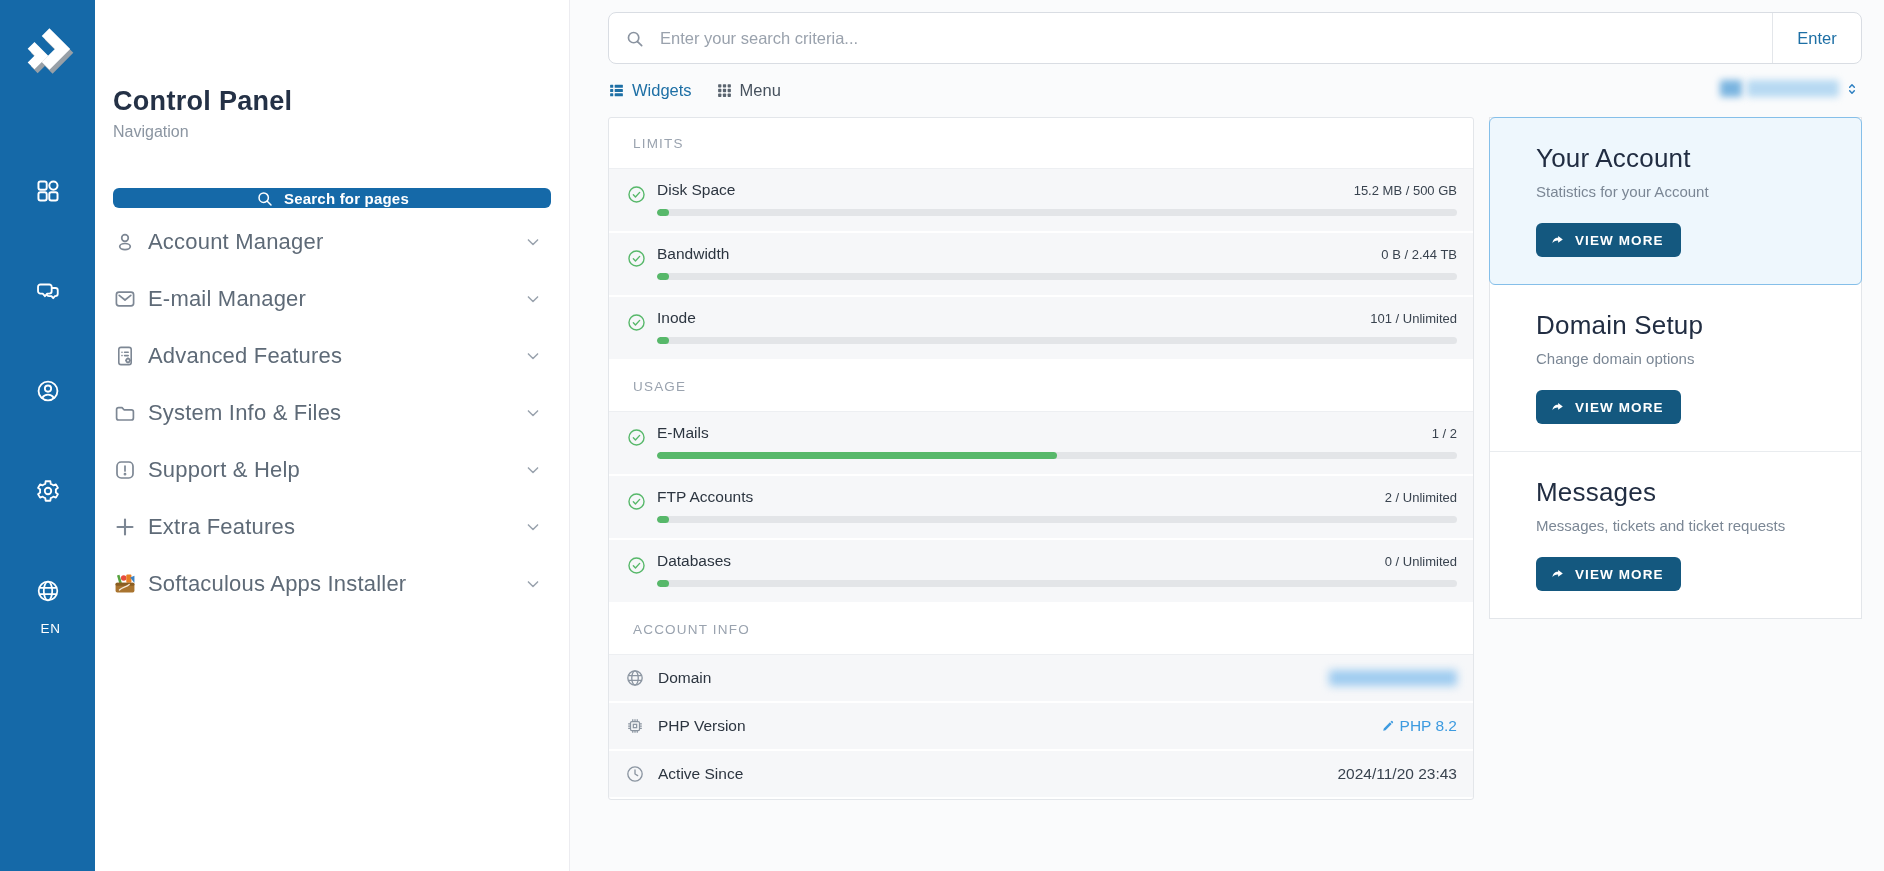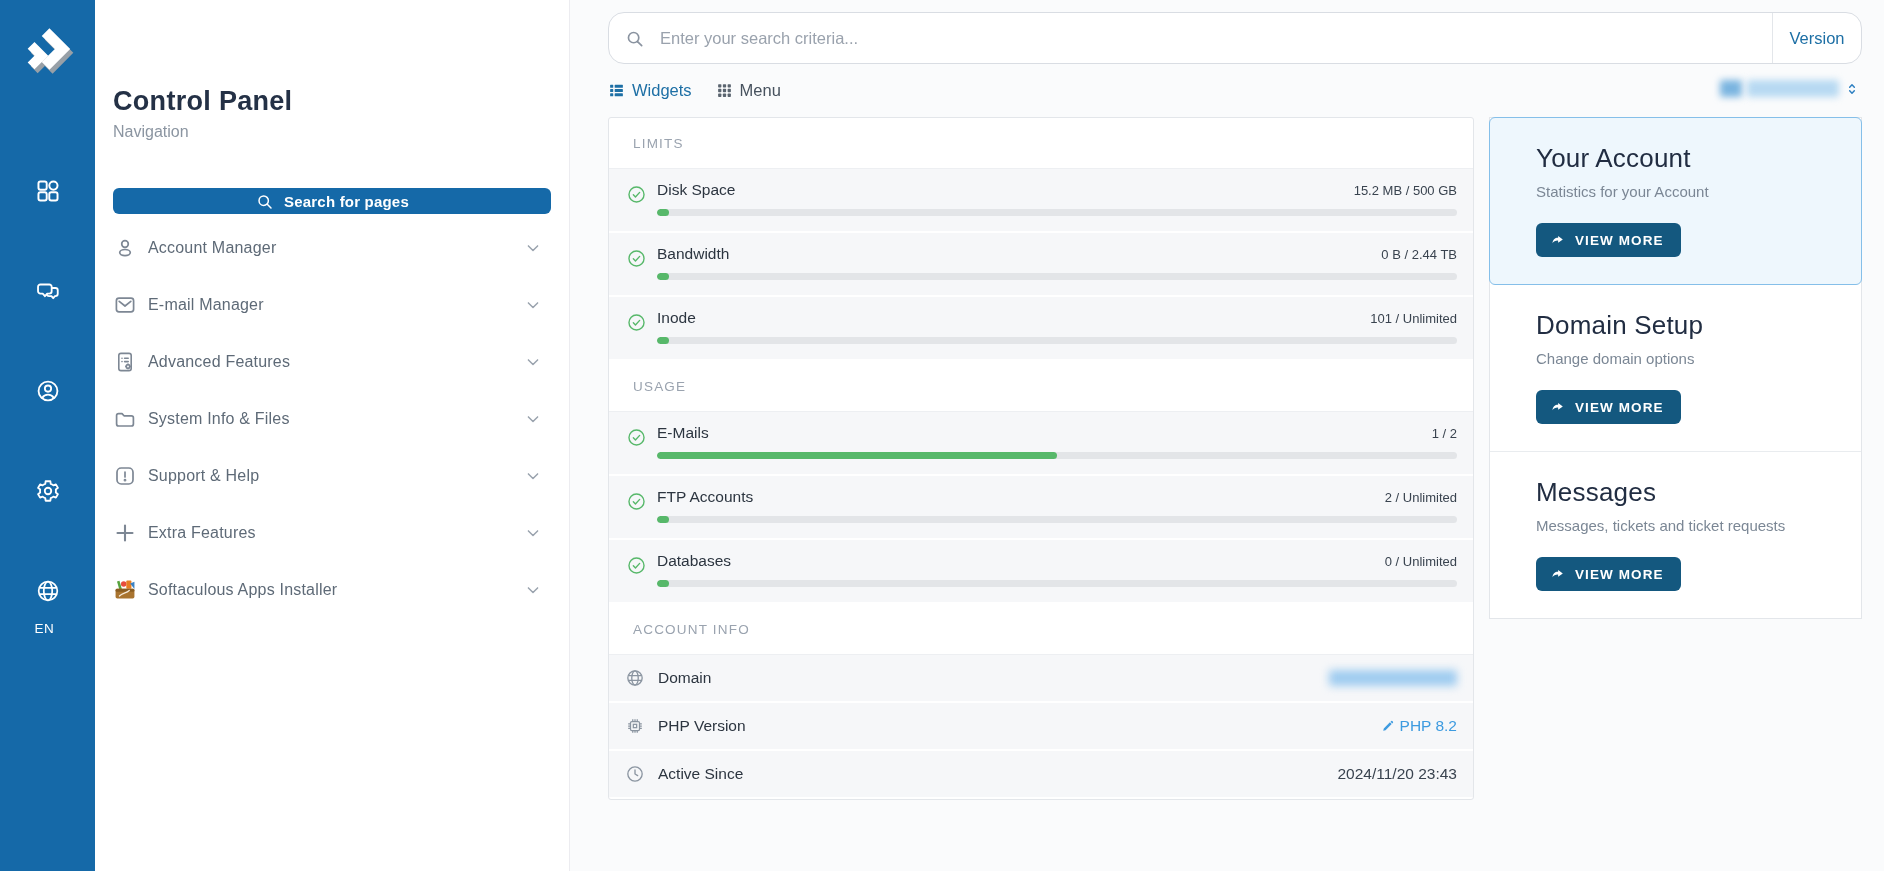--- a/index.html
+++ b/index.html
@@ -5,41 +5,41 @@
   html,body{margin:0;padding:0;}
   body{width:1884px;height:871px;overflow:hidden;background:#fafbfc;
        font-family:"Liberation Sans",sans-serif;color:#2c3540;}
   .app{display:flex;width:100%;height:100%;}
 
   
   .rail{width:95px;background:#1569a8;flex-shrink:0;display:flex;flex-direction:column;align-items:center;}
   .rail-logo{margin-top:20px;}
   .rail-icons{margin-top:96px;display:flex;flex-direction:column;align-items:center;gap:74px;}
   .rail-ic{width:26px;height:26px;color:#fff;cursor:pointer;display:block;}
-  .rail-lang{display:flex;flex-direction:column;align-items:flex-start;margin-top:74px;cursor:pointer;}
+  .rail-lang{display:flex;flex-direction:column;align-items:flex-end;margin-top:74px;cursor:pointer;}
   .rail-lang-label{color:#fff;font-size:13.5px;letter-spacing:.6px;margin-top:17px;}
 
   
   .nav-panel{width:475px;background:#fff;border-right:1px solid #ececf0;flex-shrink:0;box-sizing:border-box;}
   .nav-head{padding:38px 18px 0 18px;margin-top:48px;}
   .nav-title{font-size:27px;font-weight:600;color:#243146;letter-spacing:.3px;line-height:30px;}
   .nav-sub{font-size:16px;color:#8b95a1;margin-top:7px;}
-  .nav-search-btn{margin:47px 18px 0 18px;height:26px;width:calc(100% - 36px);background:#1569a8;border:none;
+  .nav-search-btn{margin:47px 18px 0 18px;height:20px;width:calc(100% - 36px);background:#1569a8;border:none;
        border-radius:6px;color:#fff;font-size:15px;font-weight:700;letter-spacing:.2px;display:flex;
        align-items:center;justify-content:center;gap:10px;cursor:pointer;font-family:inherit;}
   .nav-search-btn .ic{width:19px;height:19px;}
   .nav-list{margin-top:5px;}
   .nav-item{height:57px;display:flex;align-items:center;padding:0 26px 0 18px;cursor:pointer;}
   .nav-item .ic{width:24px;height:24px;color:#7d8794;flex-shrink:0;}
-  .nav-item .lbl{margin-left:11px;font-size:16px;color:#5e6a77;letter-spacing:.2px;}
+  .nav-item .lbl{margin-left:11px;font-size:22px;color:#5e6a77;letter-spacing:.2px;}
   .nav-item .chev{margin-left:auto;width:20px;height:20px;color:#9aa3ae;}
 
   
   .main{flex:1;padding:12px 22px 0 38px;box-sizing:border-box;}
-  .searchbar{height:52px;background:#fff;border:1px solid #d9dde3;border-radius:16px;display:flex;align-items:center;box-sizing:border-box;}
+  .searchbar{height:52px;background:#fff;border:1px solid #d9dde3;border-radius:8px;display:flex;align-items:center;box-sizing:border-box;}
   .searchbar .mag{margin:0 13px 0 15px;width:21px;height:21px;color:#8a93a0;flex-shrink:0;}
   .searchbar input{flex:1;border:none;outline:none;font-size:16.5px;color:#3a4552;background:transparent;font-family:inherit;}
   .searchbar input::placeholder{color:#9aa2ad;}
   .search-btn{width:89px;align-self:stretch;border:none;border-left:1px solid #e3e6ea;background:none;
        color:#1d6fa5;font-size:16.5px;font-weight:500;cursor:pointer;font-family:inherit;}
 
   .tabs-row{display:flex;align-items:center;gap:24px;margin-top:15px;height:23px;position:relative;}
   .tab{display:flex;align-items:center;gap:7px;cursor:pointer;font-size:16.5px;}
   .tab .ic{width:17px;height:17px;}
   .tab.active{color:#1d6fa5;font-weight:500;}
@@ -350,21 +350,21 @@
     </div>
   </div>
 
   <div class="main">
 
     <div class="searchbar">
       <svg class="ic mag">
           <use href="#i-search"></use>
         </svg>
       <input type="text" placeholder="Enter your search criteria..." style="">
-      <button class="search-btn">Version</button>
+      <button class="search-btn">Enter</button>
     </div>
 
     <div class="tabs-row">
       <div class="tab active">
         <svg class="ic">
             <use href="#i-list"></use>
           </svg>
         <span>Widgets</span>
       </div>
       <div class="tab inactive">

